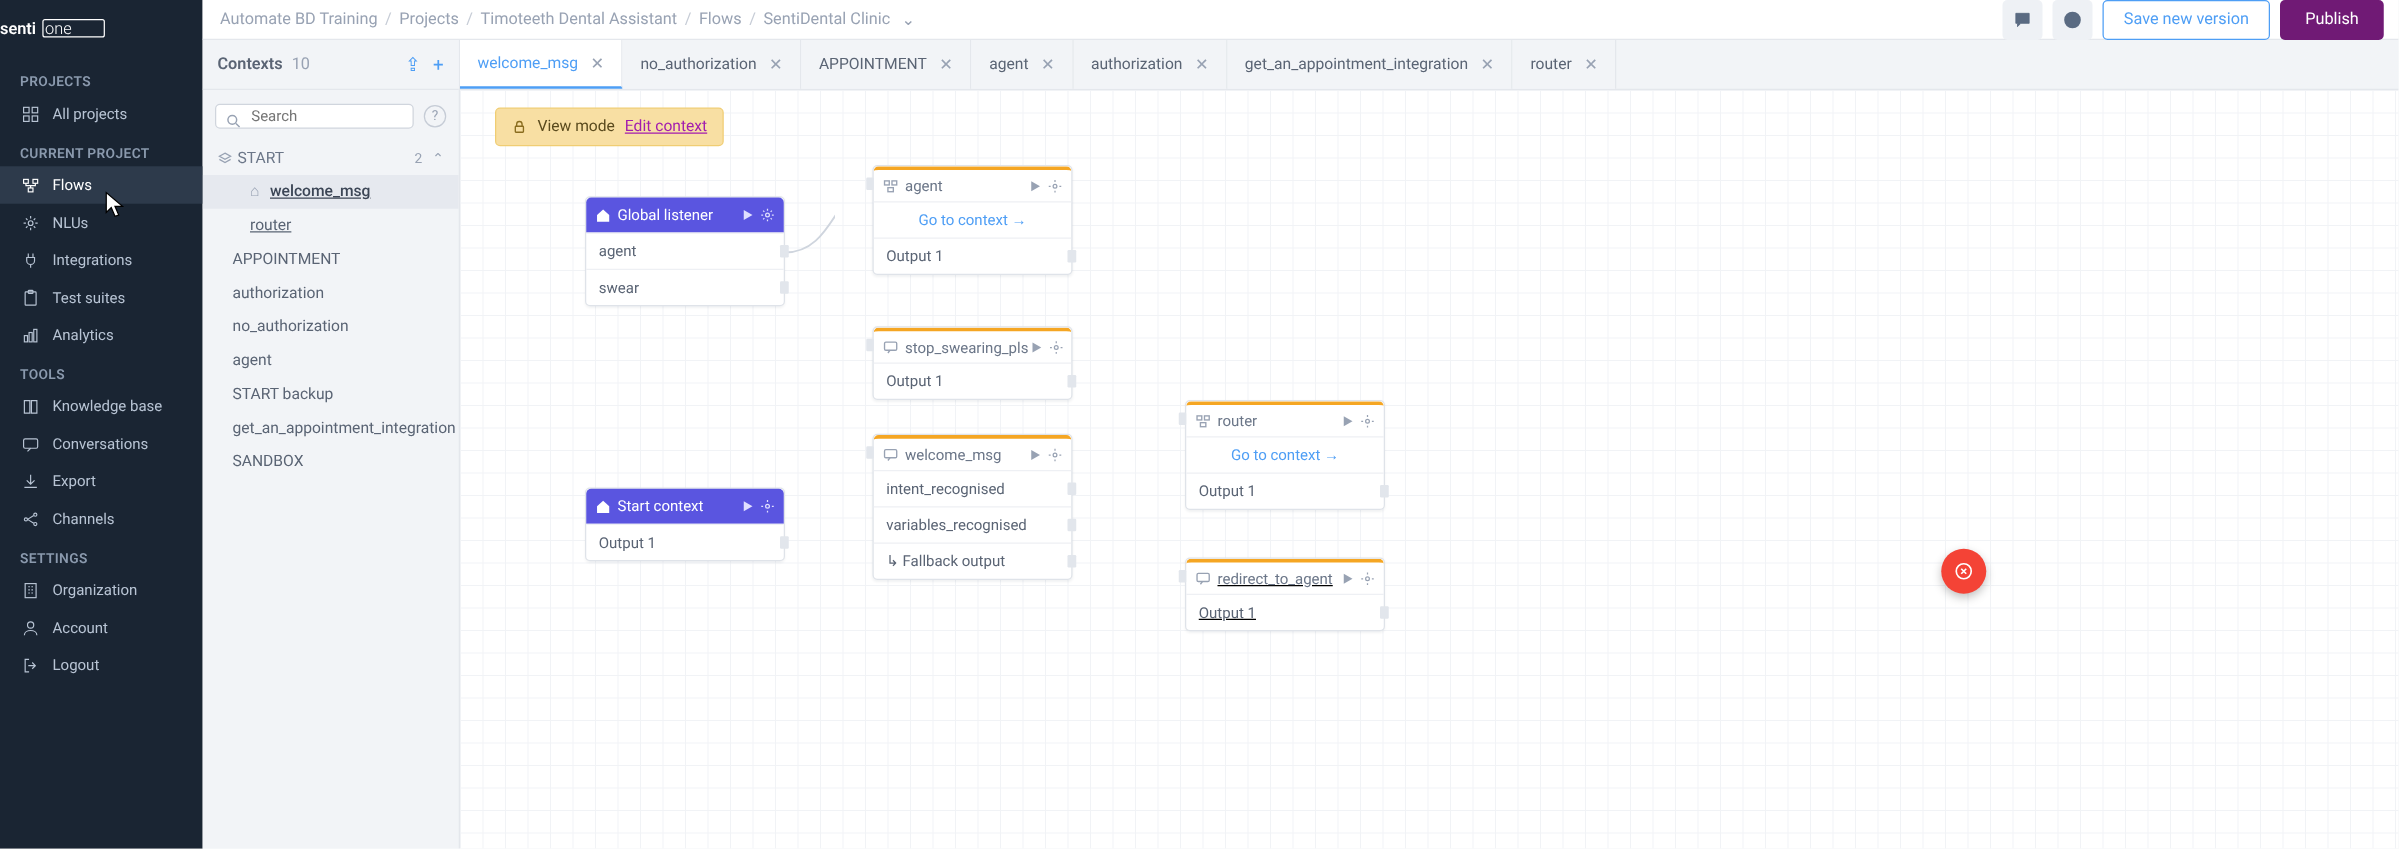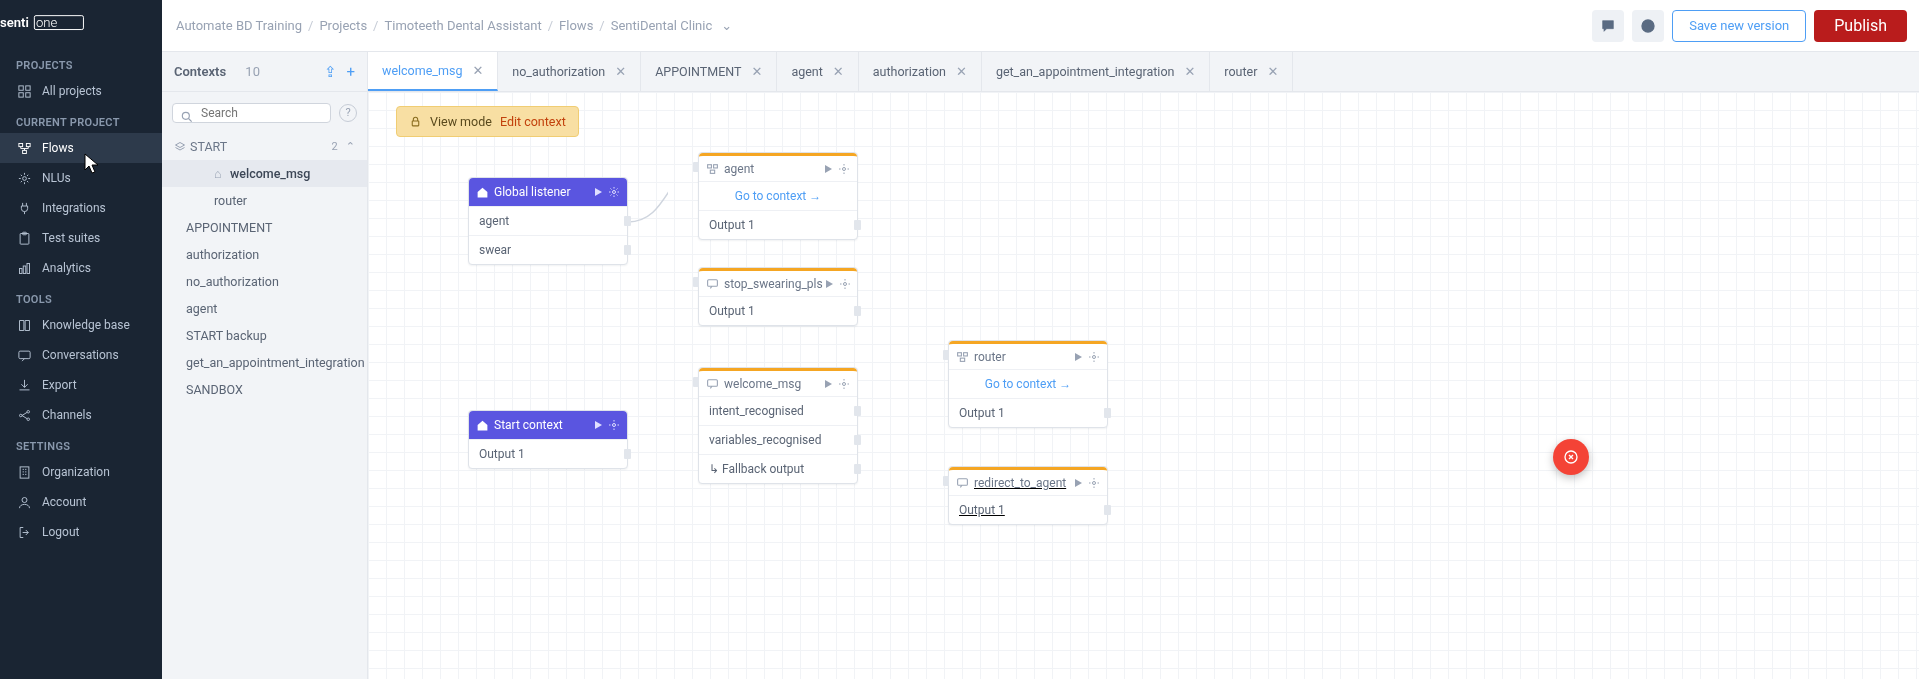--- a/index.html
+++ b/index.html
@@ -13,66 +13,66 @@
 .nav-item { display: flex; align-items: center; gap: 10px; padding: 7px 16px; cursor: pointer; color: #b8c4d4; }
 .nav-item.active { background: #2d3a4b; color: #fff; }
 .nav-icon { width: 16px; height: 16px; flex-shrink: 0; display: flex; align-items: center; justify-content: center; }
 .nav-icon svg { width: 15px; height: 15px; stroke: currentColor; fill: none; stroke-width: 1.5; }
 .cursor-pointer { position: absolute; left: 82px; top: 152px; z-index: 100; width: 20px; height: 24px; }
 
 
 .main { flex: 1; display: flex; flex-direction: column; overflow: hidden; }
 
 
-.topbar { height: 52px; background: #fff; display: flex; align-items: center; padding: 0 12px 0 14px; justify-content: space-between; border-bottom: 1px solid #e4e7ec; gap: 34px; }
+.topbar { height: 32px; background: #fff; display: flex; align-items: center; padding: 0 12px 0 14px; justify-content: space-between; border-bottom: 1px solid #e4e7ec; gap: 34px; }
 .breadcrumb { display: flex; align-items: center; gap: 6px; color: #98a2b3; font-size: 13px; }
 .breadcrumb span.sep { color: #c6ccd6; }
 .breadcrumb .chev { color: #98a2b3; margin-left: 3px; }
 .top-actions { display: flex; align-items: center; gap: 8px; }
 .icon-btn { width: 32px; height: 32px; border-radius: 4px; background: #eef1f5; display: flex; align-items: center; justify-content: center; cursor: pointer; }
 .icon-btn svg { width: 16px; height: 16px; stroke: #5a6b82; fill: #5a6b82; }
 .btn-outline { height: 32px; padding: 0 16px; border: 1px solid #4e9ef5; color: #4e9ef5; background: #fff; border-radius: 4px; font-size: 13px; cursor: pointer; }
-.btn-primary { height: 32px; padding: 0 20px; background: #b91c1c; color: #fff; border: none; border-radius: 4px; font-size: 16px; cursor: pointer; }
+.btn-primary { height: 32px; padding: 0 20px; background: #701a75; color: #fff; border: none; border-radius: 4px; font-size: 13px; cursor: pointer; }
 
 
 .content { flex: 1; display: flex; overflow: hidden; }
 
 
 .ctx-panel { width: 206px; background: #f2f4f7; border-right: 1px solid #e4e7ec; display: flex; flex-direction: column; }
 .ctx-header { height: 40px; display: flex; align-items: center; padding: 0 12px; justify-content: space-between; border-bottom: 1px solid #e4e7ec; background:#f2f4f7; }
 .ctx-title { font-size: 13px; color: #5a6474; font-weight: 600; }
-.ctx-count { color: #98a2b3; font-weight: 400; margin-left: 16px; }
+.ctx-count { color: #98a2b3; font-weight: 400; margin-left: 4px; }
 .ctx-icons { display: flex; gap: 10px; }
 .ctx-icons span { cursor: pointer; color: #4e9ef5; font-size: 15px; }
 .ctx-search-row { display: flex; align-items: center; gap: 8px; padding: 10px 10px; }
 .ctx-search { flex: 1; position: relative; }
 .ctx-search input { width: 100%; height: 20px; border: 1px solid #d0d5dd; border-radius: 4px; padding: 0 8px 0 28px; font-size: 12px; background:#fff; }
 .ctx-search svg { position: absolute; left: 8px; top: 8px; width: 14px; height: 14px; stroke: #98a2b3; fill:none; stroke-width:2;}
 .help-circle { width: 18px; height: 18px; border-radius: 50%; border: 1px solid #c6ccd6; color: #98a2b3; font-size: 11px; display: flex; align-items: center; justify-content: center; cursor: pointer; }
 .ctx-tree { flex: 1; overflow: auto; font-size: 12.5px; }
 .tree-group { padding: 6px 12px; display: flex; align-items: center; justify-content: space-between; color: #6b7688; cursor: pointer; }
 .tree-group .gname { display: flex; align-items: center; gap: 4px; }
 .tree-group .gname svg { width:12px; height:12px; stroke:#98a2b3; fill:none; stroke-width:2;}
 .tree-group-meta { display:flex; gap:8px; color:#98a2b3; align-items:center; font-size:11px;}
 .tree-item { padding: 6px 12px 6px 24px; color: #5a6474; cursor: pointer; }
 .tree-item.active { background: #e6e9ef; color:#3c4656; font-weight: 500; }
-.tree-item.child { padding-left: 52px; }
+.tree-item.child { padding-left: 38px; text-decoration: underline; }
 .tree-item .home-ic { display:inline-block; width:12px; margin-right:4px; color:#98a2b3;}
 
 
 .canvas-area { flex: 1; display: flex; flex-direction: column; position: relative; }
 .tabs { height: 40px; display: flex; align-items: stretch; background: #f2f4f7; border-bottom: 1px solid #e4e7ec; }
 .tab { display: flex; align-items: center; gap: 10px; padding: 0 14px; font-size: 12.5px; color: #5a6474; cursor: pointer; border-right: 1px solid #e4e7ec; background:#f2f4f7; white-space: nowrap; }
 .tab.active { color: #4e9ef5; border-bottom: 2px solid #4e9ef5; background:#fff; }
 .tab .close { color: #98a2b3; font-size: 13px; }
 .canvas { flex: 1; position: relative; background-color: #fff; background-image: linear-gradient(#f1f3f6 1px, transparent 1px), linear-gradient(90deg, #f1f3f6 1px, transparent 1px); background-size: 18px 18px; overflow: hidden; }
 
 
 .view-pill { position: absolute; left: 28px; top: 14px; background: #f8dfa3; border: 1px solid #f0cd73; border-radius: 4px; padding: 7px 12px; display: flex; align-items: center; gap: 8px; font-size: 12.5px; color: #5a4a1d; }
-.view-pill a { color: #c2410c; cursor: pointer; }
+.view-pill a { color: #a21caf; text-decoration: underline; cursor: pointer; }
 .view-pill svg { width:13px; height:13px; stroke:#8a6d1f; fill:none; stroke-width:2;}
 
 
 .node { position: absolute; width: 160px; background: #fff; border: 1px solid #dfe3e9; border-radius: 4px; box-shadow: 0 1px 2px rgba(20,30,50,.06); font-size: 12px; }
 .node .nhead { height: 28px; display: flex; align-items: center; justify-content: space-between; padding: 0 7px; border-top: 3px solid #f5a623; border-radius: 4px 4px 0 0; }
 .node .nhead.purple { background: #5a55e0; border-top: none; color: #fff; border-radius: 4px 4px 0 0; }
 .node .nhead .nl { display: flex; align-items: center; gap: 5px; color: #6b7688; }
 .node .nhead.purple .nl { color: #fff; }
 .node .nhead .nl svg { width: 13px; height: 13px; }
 .node .nhead .nr { display: flex; gap: 4px; color: #98a2b3; }
@@ -405,21 +405,21 @@
                 <svg viewBox="0 0 24 24" fill="none" stroke="#98a2b3" stroke-width="2">
                   <circle cx="12" cy="12" r="3"></circle>
                   <path d="M12 2v3M12 19v3M2 12h3M19 12h3"></path>
                 </svg>
               </span>
           </div>
           <div class="row link"><span>Go to context</span> →</div>
           <div class="row"><span>Output 1</span><span class="port-r"></span></div>
         </div>
 
-        <div class="node" style="left:330px; top:175px;">
+        <div class="node" style="left:330px; top:189px;">
           <div class="nhead">
             <span class="port-l"></span>
             <span class="nl">
                 <svg viewBox="0 0 24 24" fill="none" stroke="#98a2b3" stroke-width="2">
                   <rect x="3" y="5" width="18" height="12" rx="2"></rect>
                   <path d="M8 21l3-4"></path>
                 </svg>
                 <span>stop_swearing_pls</span>
               </span>
             <span class="nr">

